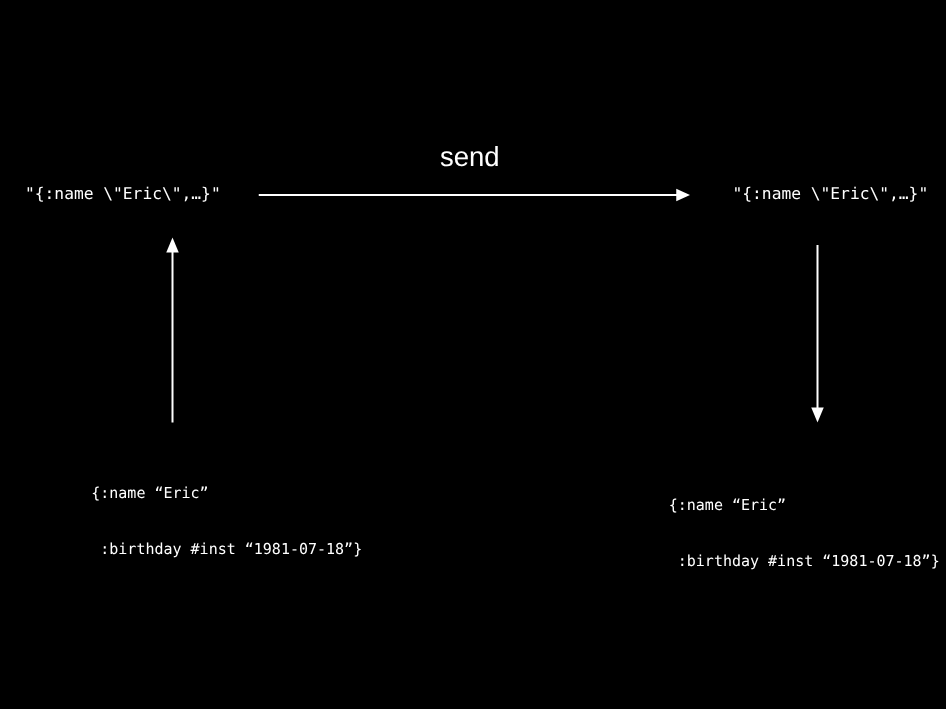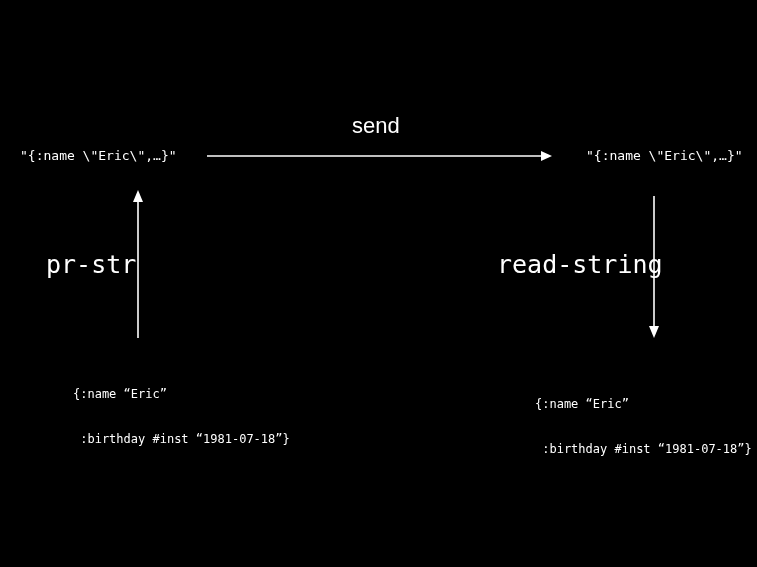--- a/index.html
+++ b/index.html
@@ -95,23 +95,21 @@
       <polygon points="654,338 649,326 659,326" fill="#ffffff"></polygon>
     </g>
   </svg>
 
   <div class="mono-label" id="label-left-string">"{:name \"Eric\",…}"</div>
 
   <div class="mono-label" id="label-right-string">"{:name \"Eric\",…}"</div>
 
   <div class="sans-label" id="label-send">send</div>
 
-  <div class="fn-label" id="label-pr-str">pr-str</div>
 
-  <div class="fn-label" id="label-read-string">read-string</div>
 
   <div class="mono-block" id="block-left-map">
     <div>{:name “Eric”</div>
     <div> :birthday #inst “1981-07-18”}</div>
   </div>
 
   <div class="mono-block" id="block-right-map">
     <div>{:name “Eric”</div>
     <div> :birthday #inst “1981-07-18”}</div>
   </div>

